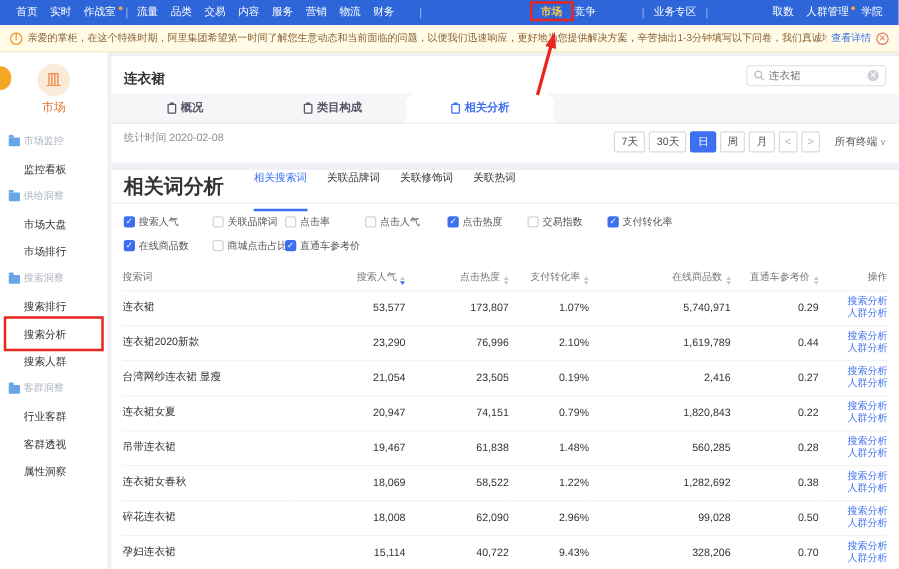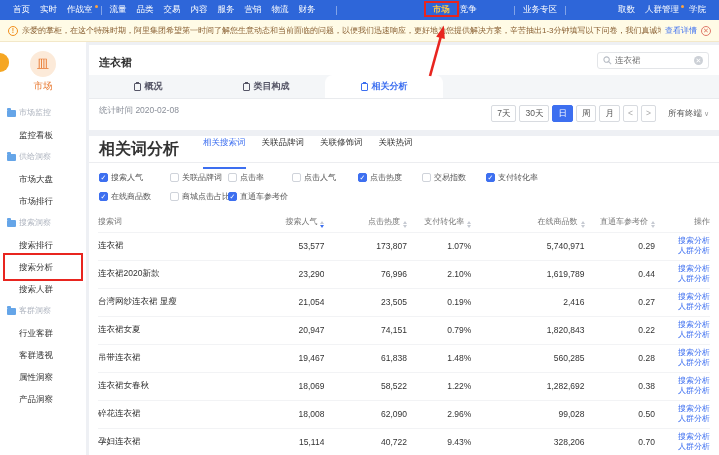--- a/index.html
+++ b/index.html
@@ -149,21 +149,20 @@
     <div class="side-entry">搜索排行</div>
     <div class="side-entry">搜索分析</div>
     <div class="side-entry">搜索人群</div>
     <div class="side-section">
         <i class="folder"></i>
         <span>客群洞察</span>
       </div>
     <div class="side-entry">行业客群</div>
     <div class="side-entry">客群透视</div>
     <div class="side-entry">属性洞察</div>
-    <div class="side-entry">产品洞察</div>
   </aside>
 
   <main class="main">
     <div class="card1">
       <div class="card-head">
         <div class="page-title">连衣裙</div>
         <div class="searchbox">
           <svg width="9" height="9" viewBox="0 0 10 10">
               <circle cx="4" cy="4" r="3" fill="none" stroke="#b7bcc4" stroke-width="1.2"></circle>
               <line x1="6.3" y1="6.3" x2="9" y2="9" stroke="#b7bcc4" stroke-width="1.2"></line>

